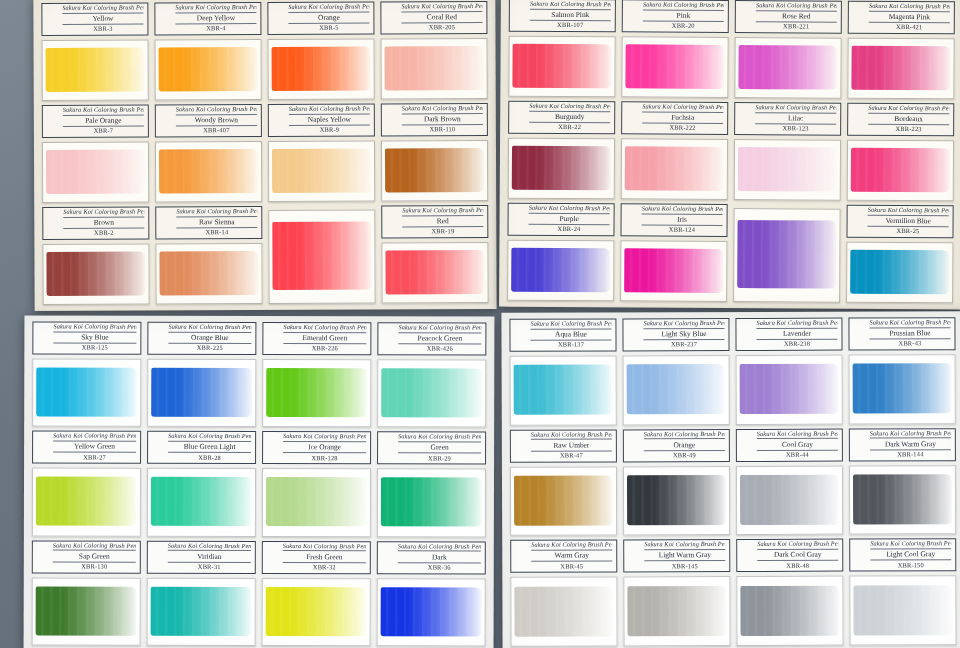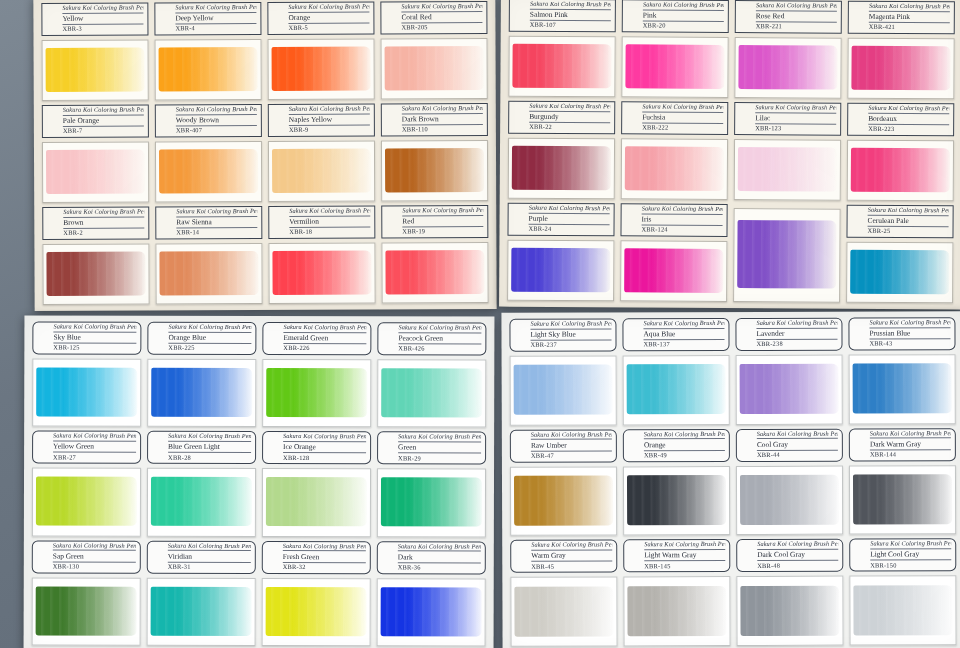--- a/index.html
+++ b/index.html
@@ -43,24 +43,25 @@
     flex-direction: column;
     min-width: 0;
     min-height: 0;
   }
 
   
   .label-card {
     border: 1.2px solid #3b4350;
     background: #f7f5ee;
     padding: 1px 4px 2px 20px;
+    text-align: center;
     line-height: 1.05;
     box-sizing: border-box;
   }
-  .sheet.cool .label-card { background: #fbfbfa; border-radius: 6px; }
+  .sheet.cool .label-card { background: #fbfbfa; }
 
   .brand {
     font-style: italic;
     font-size: 6.3px;
     color: #2d3440;
     white-space: nowrap;
     overflow: hidden;
     border-bottom: 0.8px solid #6b7280;
     padding-bottom: 1px;
     letter-spacing: 0.1px;
@@ -225,25 +226,20 @@
         <div class="label-card">
           <div class="brand">Sakura Koi Coloring Brush Pen</div>
           <div class="cname">Raw Sienna</div>
           <div class="ccode">XBR-14</div>
         </div>
         <div class="swatch-card">
           <div class="wash" style="background: linear-gradient(90deg, rgb(224, 138, 92) 0%, rgb(224, 138, 92) 26%, rgba(224, 138, 92, 0.85) 42%, rgba(224, 138, 92, 0.65) 60%, rgba(224, 138, 92, 0.4) 78%, rgba(224, 138, 92, 0.12) 96%, rgba(224, 138, 92, 0.03) 100%);"></div>
         </div>
       </div>
       <div class="cell">
-        <div class="label-card">
-          <div class="brand">Sakura Koi Coloring Brush Pen</div>
-          <div class="cname">Vermilion</div>
-          <div class="ccode">XBR-18</div>
-        </div>
         <div class="swatch-card">
           <div class="wash" style="background: linear-gradient(90deg, rgb(251, 67, 80) 0%, rgb(251, 67, 80) 26%, rgba(251, 67, 80, 0.85) 42%, rgba(251, 67, 80, 0.65) 60%, rgba(251, 67, 80, 0.4) 78%, rgba(251, 67, 80, 0.12) 96%, rgba(251, 67, 80, 0.03) 100%);"></div>
         </div>
       </div>
       <div class="cell">
         <div class="label-card">
           <div class="brand">Sakura Koi Coloring Brush Pen</div>
           <div class="cname">Red</div>
           <div class="ccode">XBR-19</div>
         </div>
@@ -354,21 +350,21 @@
         </div>
       </div>
       <div class="cell">
         <div class="swatch-card">
           <div class="wash" style="background: linear-gradient(90deg, rgb(126, 78, 196) 0%, rgb(126, 78, 196) 26%, rgba(126, 78, 196, 0.85) 42%, rgba(126, 78, 196, 0.65) 60%, rgba(126, 78, 196, 0.4) 78%, rgba(126, 78, 196, 0.12) 96%, rgba(126, 78, 196, 0.03) 100%);"></div>
         </div>
       </div>
       <div class="cell">
         <div class="label-card">
           <div class="brand">Sakura Koi Coloring Brush Pen</div>
-          <div class="cname">Cerulean Pale</div>
+          <div class="cname">Vermilion Blue</div>
           <div class="ccode">XBR-25</div>
         </div>
         <div class="swatch-card">
           <div class="wash" style="background: linear-gradient(90deg, rgb(8, 144, 190) 0%, rgb(8, 144, 190) 26%, rgba(8, 144, 190, 0.85) 42%, rgba(8, 144, 190, 0.65) 60%, rgba(8, 144, 190, 0.4) 78%, rgba(8, 144, 190, 0.12) 96%, rgba(8, 144, 190, 0.03) 100%);"></div>
         </div>
       </div>
     </div>
   <div class="sheet cool sheet-bl">
       <div class="cell">
         <div class="label-card">
@@ -488,40 +484,40 @@
         </div>
         <div class="swatch-card">
           <div class="wash" style="background: linear-gradient(90deg, rgb(22, 52, 224) 0%, rgb(22, 52, 224) 26%, rgba(22, 52, 224, 0.85) 42%, rgba(22, 52, 224, 0.65) 60%, rgba(22, 52, 224, 0.4) 78%, rgba(22, 52, 224, 0.12) 96%, rgba(22, 52, 224, 0.03) 100%);"></div>
         </div>
       </div>
     </div>
   <div class="sheet cool sheet-br">
       <div class="cell">
         <div class="label-card">
           <div class="brand">Sakura Koi Coloring Brush Pen</div>
+          <div class="cname">Aqua Blue</div>
+          <div class="ccode">XBR-137</div>
+        </div>
+        <div class="swatch-card">
+          <div class="wash" style="background: linear-gradient(90deg, rgb(63, 188, 208) 0%, rgb(63, 188, 208) 26%, rgba(63, 188, 208, 0.85) 42%, rgba(63, 188, 208, 0.65) 60%, rgba(63, 188, 208, 0.4) 78%, rgba(63, 188, 208, 0.12) 96%, rgba(63, 188, 208, 0.03) 100%);"></div>
+        </div>
+      </div>
+      <div class="cell">
+        <div class="label-card">
+          <div class="brand">Sakura Koi Coloring Brush Pen</div>
           <div class="cname">Light Sky Blue</div>
           <div class="ccode">XBR-237</div>
         </div>
         <div class="swatch-card">
           <div class="wash" style="background: linear-gradient(90deg, rgb(147, 185, 228) 0%, rgb(147, 185, 228) 26%, rgba(147, 185, 228, 0.85) 42%, rgba(147, 185, 228, 0.65) 60%, rgba(147, 185, 228, 0.4) 78%, rgba(147, 185, 228, 0.12) 96%, rgba(147, 185, 228, 0.03) 100%);"></div>
         </div>
       </div>
       <div class="cell">
         <div class="label-card">
           <div class="brand">Sakura Koi Coloring Brush Pen</div>
-          <div class="cname">Aqua Blue</div>
-          <div class="ccode">XBR-137</div>
-        </div>
-        <div class="swatch-card">
-          <div class="wash" style="background: linear-gradient(90deg, rgb(63, 188, 208) 0%, rgb(63, 188, 208) 26%, rgba(63, 188, 208, 0.85) 42%, rgba(63, 188, 208, 0.65) 60%, rgba(63, 188, 208, 0.4) 78%, rgba(63, 188, 208, 0.12) 96%, rgba(63, 188, 208, 0.03) 100%);"></div>
-        </div>
-      </div>
-      <div class="cell">
-        <div class="label-card">
-          <div class="brand">Sakura Koi Coloring Brush Pen</div>
           <div class="cname">Lavender</div>
           <div class="ccode">XBR-238</div>
         </div>
         <div class="swatch-card">
           <div class="wash" style="background: linear-gradient(90deg, rgb(158, 127, 209) 0%, rgb(158, 127, 209) 26%, rgba(158, 127, 209, 0.85) 42%, rgba(158, 127, 209, 0.65) 60%, rgba(158, 127, 209, 0.4) 78%, rgba(158, 127, 209, 0.12) 96%, rgba(158, 127, 209, 0.03) 100%);"></div>
         </div>
       </div>
       <div class="cell">
         <div class="label-card">
           <div class="brand">Sakura Koi Coloring Brush Pen</div>

